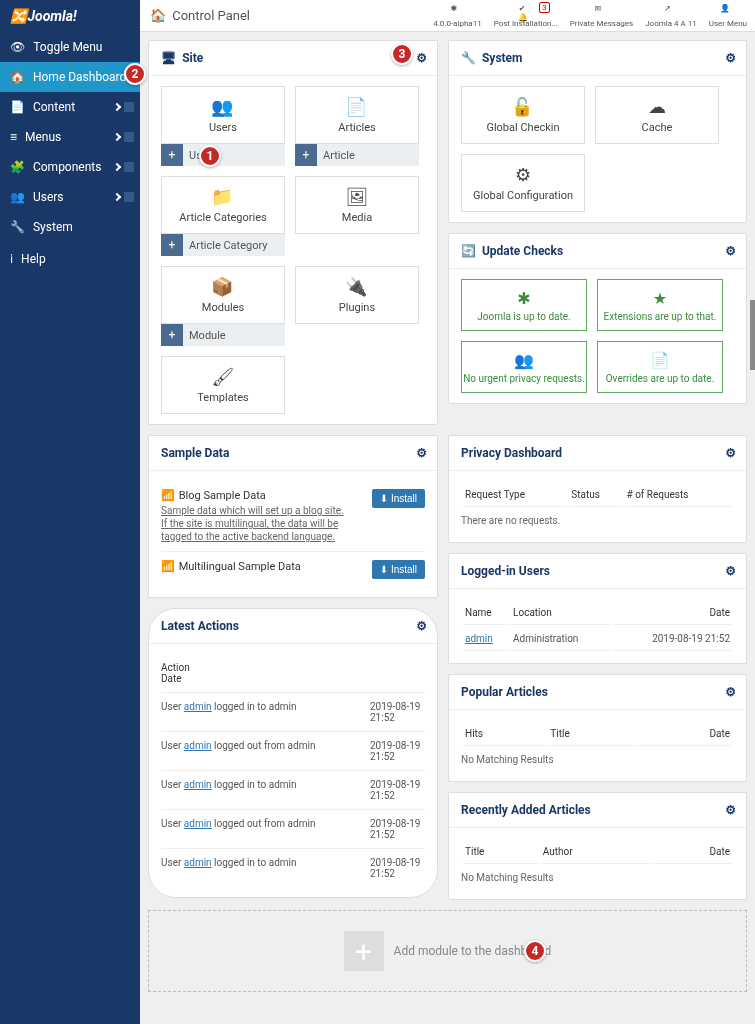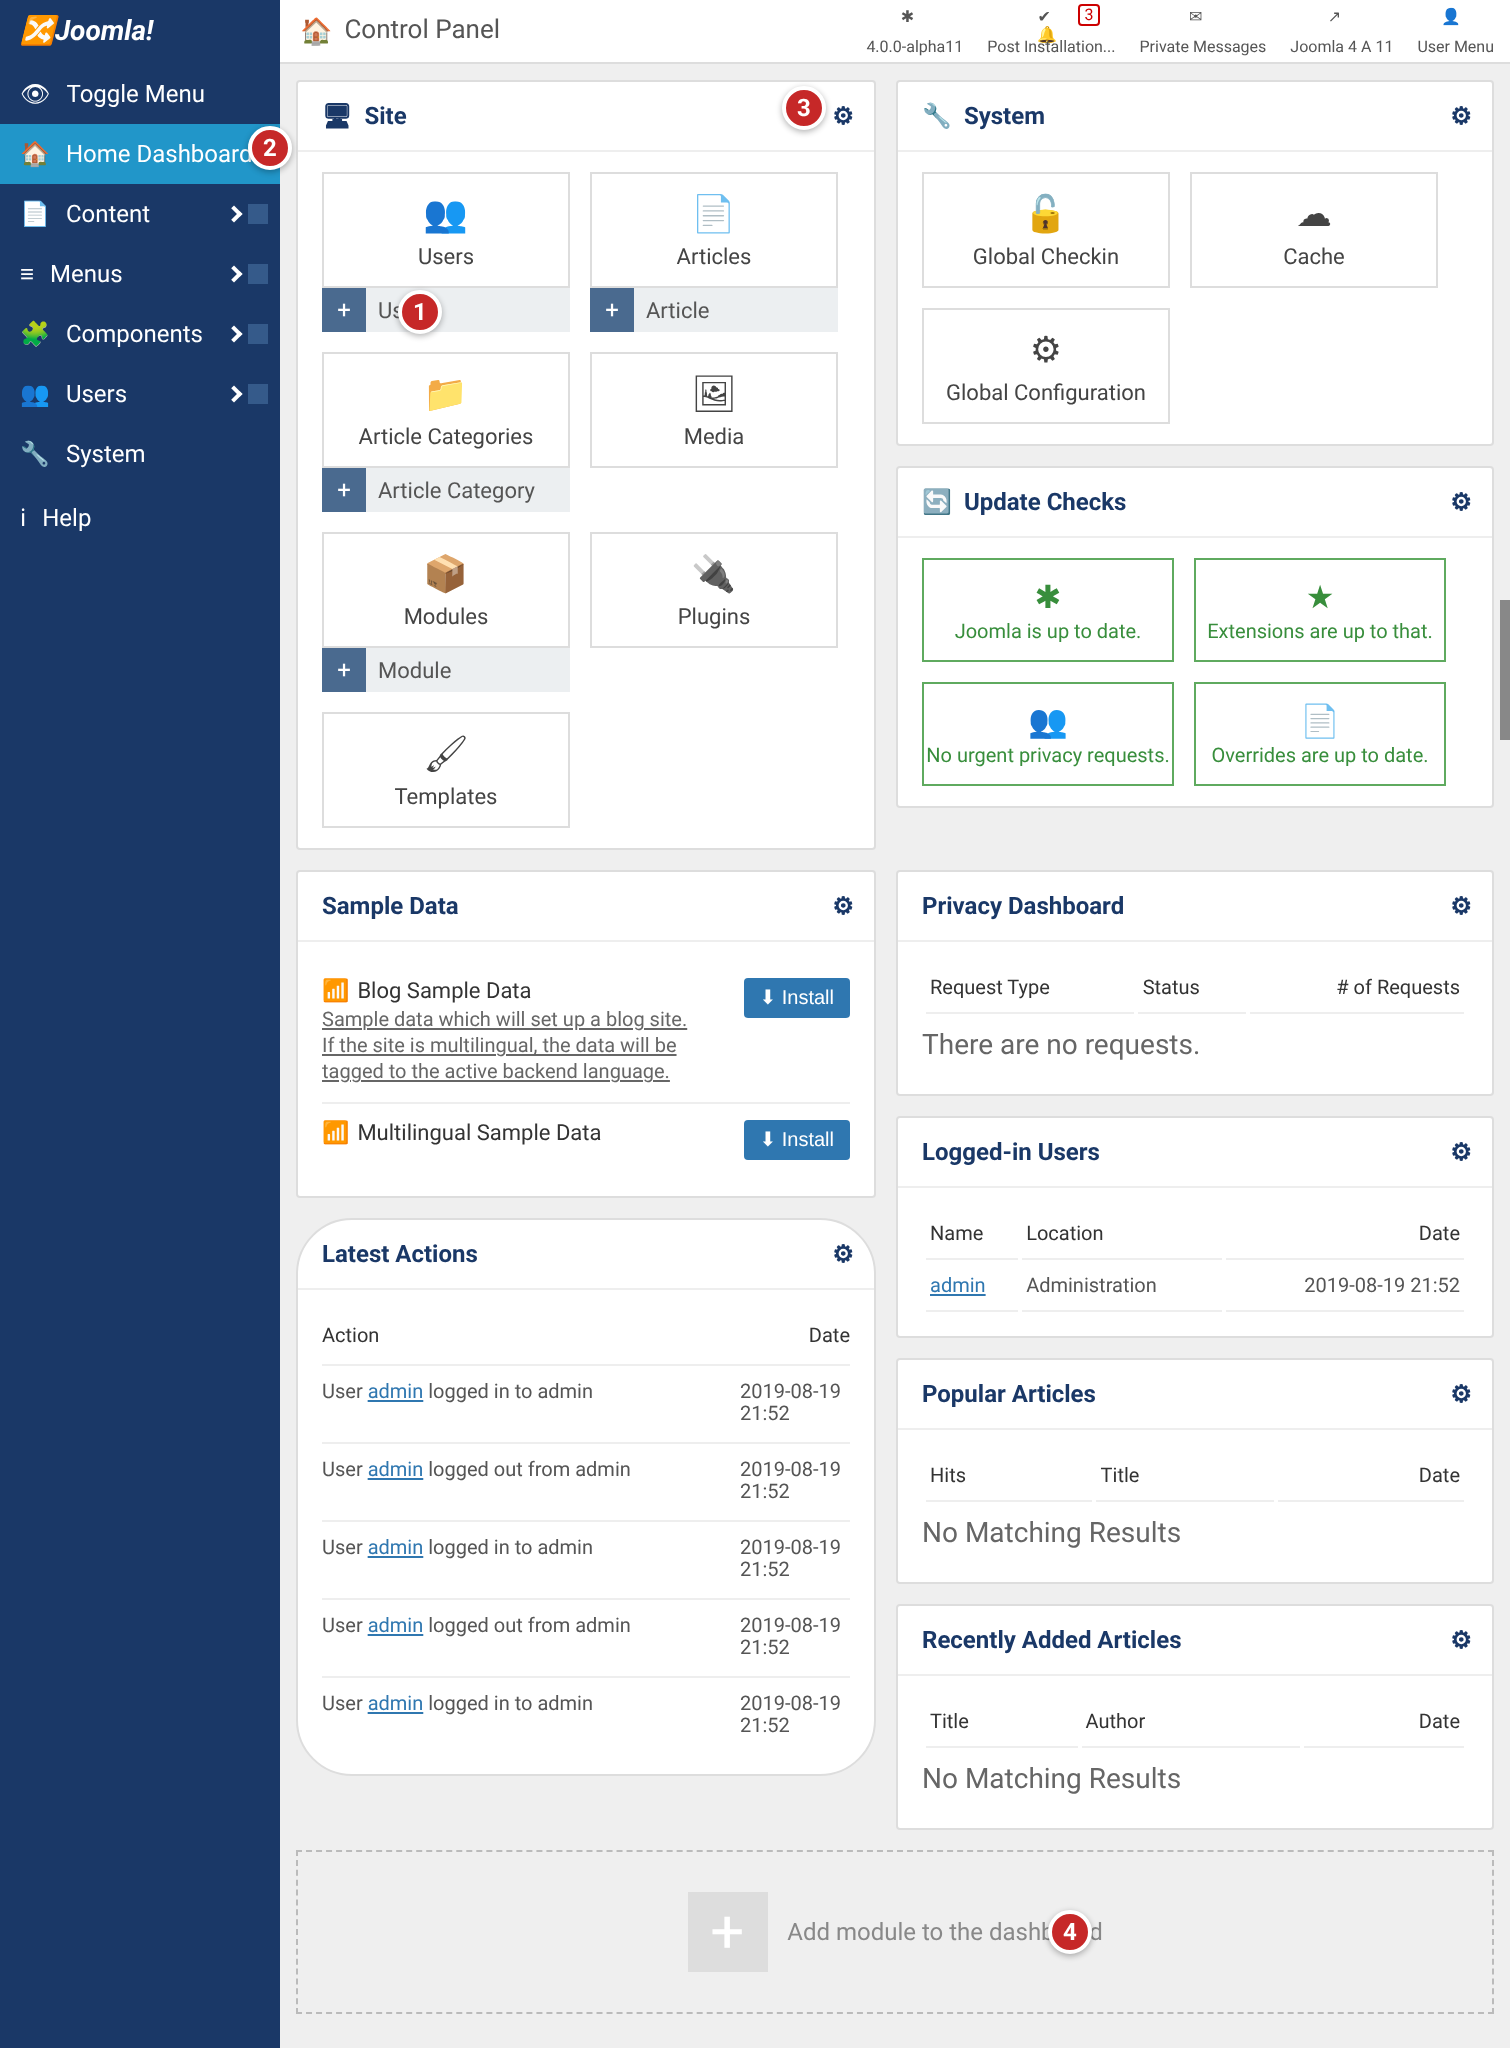--- a/index.html
+++ b/index.html
@@ -43,21 +43,21 @@
 .table th, .table td { text-align: left; padding: 6px 2px; font-size: 10px; color: #555; border-bottom: 1px solid #eee; }
 .table th { color: #333; font-weight: normal; }
 .link { color: #2f77b0; text-decoration: underline; cursor: pointer; }
 .action-row { display: flex; justify-content: space-between; padding: 8px 0; border-bottom: 1px solid #eee; font-size: 10px; color: #555; }
 .action-row:last-child { border-bottom: none; }
 .add-module { border: 1px dashed #bbb; padding: 20px; display: flex; align-items: center; justify-content: center; gap: 10px; color: #888; font-size: 12px; cursor: pointer; position: relative; }
 .add-module .big-plus { width: 40px; height: 40px; background: #ddd; display: flex; align-items: center; justify-content: center; font-size: 30px; color: #fff; }
 .callout { position: absolute; width: 22px; height: 22px; background: #c62828; border: 2px solid #fff; border-radius: 50%; color: #fff; display: flex; align-items: center; justify-content: center; font-size: 12px; font-weight: bold; box-shadow: 0 1px 3px rgba(0,0,0,.3); z-index: 10; }
 .chev { display: inline-block; width: 6px; height: 6px; border-right: 2px solid #fff; border-bottom: 2px solid #fff; transform: rotate(-45deg); }
 .right-scroll-hint { position: absolute; right: 0; top: 300px; width: 5px; height: 70px; background: #888; }
-.no-results { font-size: 14px; color: #666; padding: 6px 0; }
+.no-results { font-size: 10px; color: #666; padding: 6px 0; }
 </style>
 </head>
 <body>
 
 <div class="topbar">
   <div class="logo">🔀 <span>Joomla!</span></div>
   <div class="cp-title">
     <span>🏠</span>
     <span>Control Panel</span>
   </div>
@@ -290,21 +290,21 @@
                 <div><button class="btn-install">⬇ Install</button></div>
               </div>
             </div>
         </div>
         <div class="card" style="margin-top:10px;border-radius:28px;">
           <div class="card-head">
             <span>Latest Actions</span>
             <span class="gear">⚙</span>
           </div>
           <div class="card-body">
-            <div class="action-row" style="font-weight:normal;color:#333;">
+            <div class="action-row" style="font-weight:normal;color:#333;flex-direction:column;">
               <span>Action</span>
               <span>Date</span>
             </div>
             <div id="actions-body">
                 <div class="action-row">
                   <span>User <span class="link">admin</span> logged in to admin</span>
                   <span style="width:55px;text-align:left">2019-08-19 21:52</span>
                 </div>
                 <div class="action-row">
                   <span>User <span class="link">admin</span> logged out from admin</span>
@@ -331,21 +331,21 @@
           <div class="card-head">
             <span>Privacy Dashboard</span>
             <span class="gear">⚙</span>
           </div>
           <div class="card-body">
             <table class="table">
                 <tbody>
                   <tr>
               <th>Request Type</th>
               <th>Status</th>
-              <th style="text-align:right"># of Requests</th>
+              <th style="text-align:left"># of Requests</th>
             </tr>
                 </tbody>
               </table>
             <div class="no-results">There are no requests.</div>
           </div>
         </div>
         <div class="card" style="margin-top:10px;">
           <div class="card-head">
             <span>Logged-in Users</span>
             <span class="gear">⚙</span>

